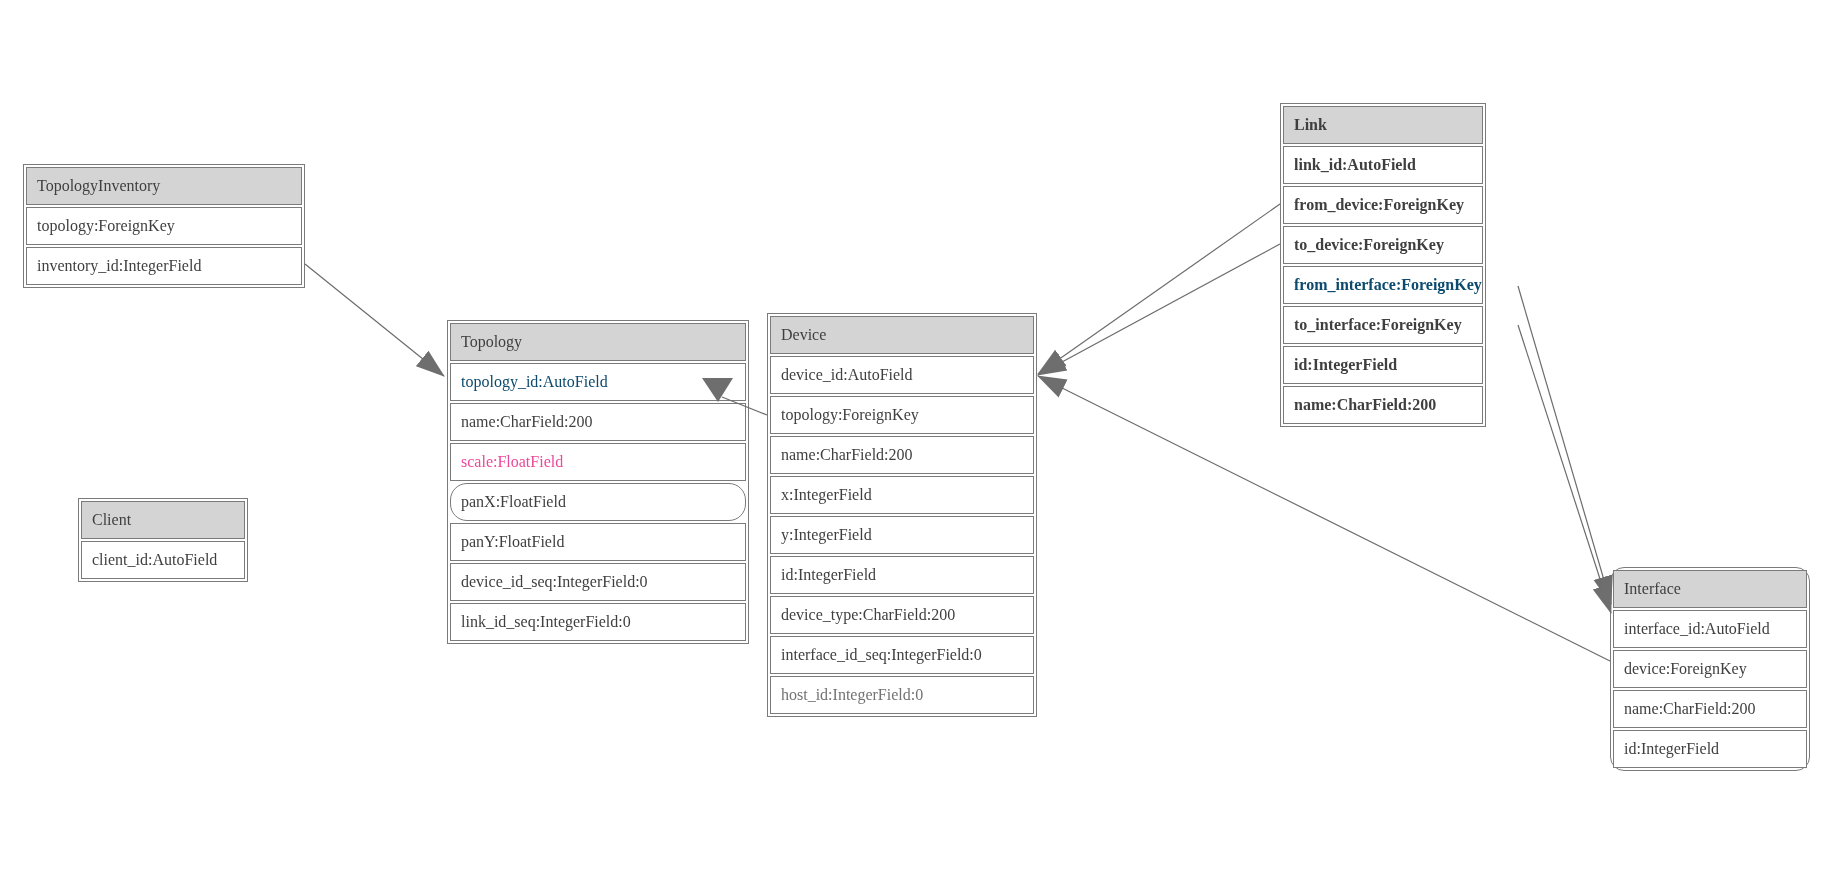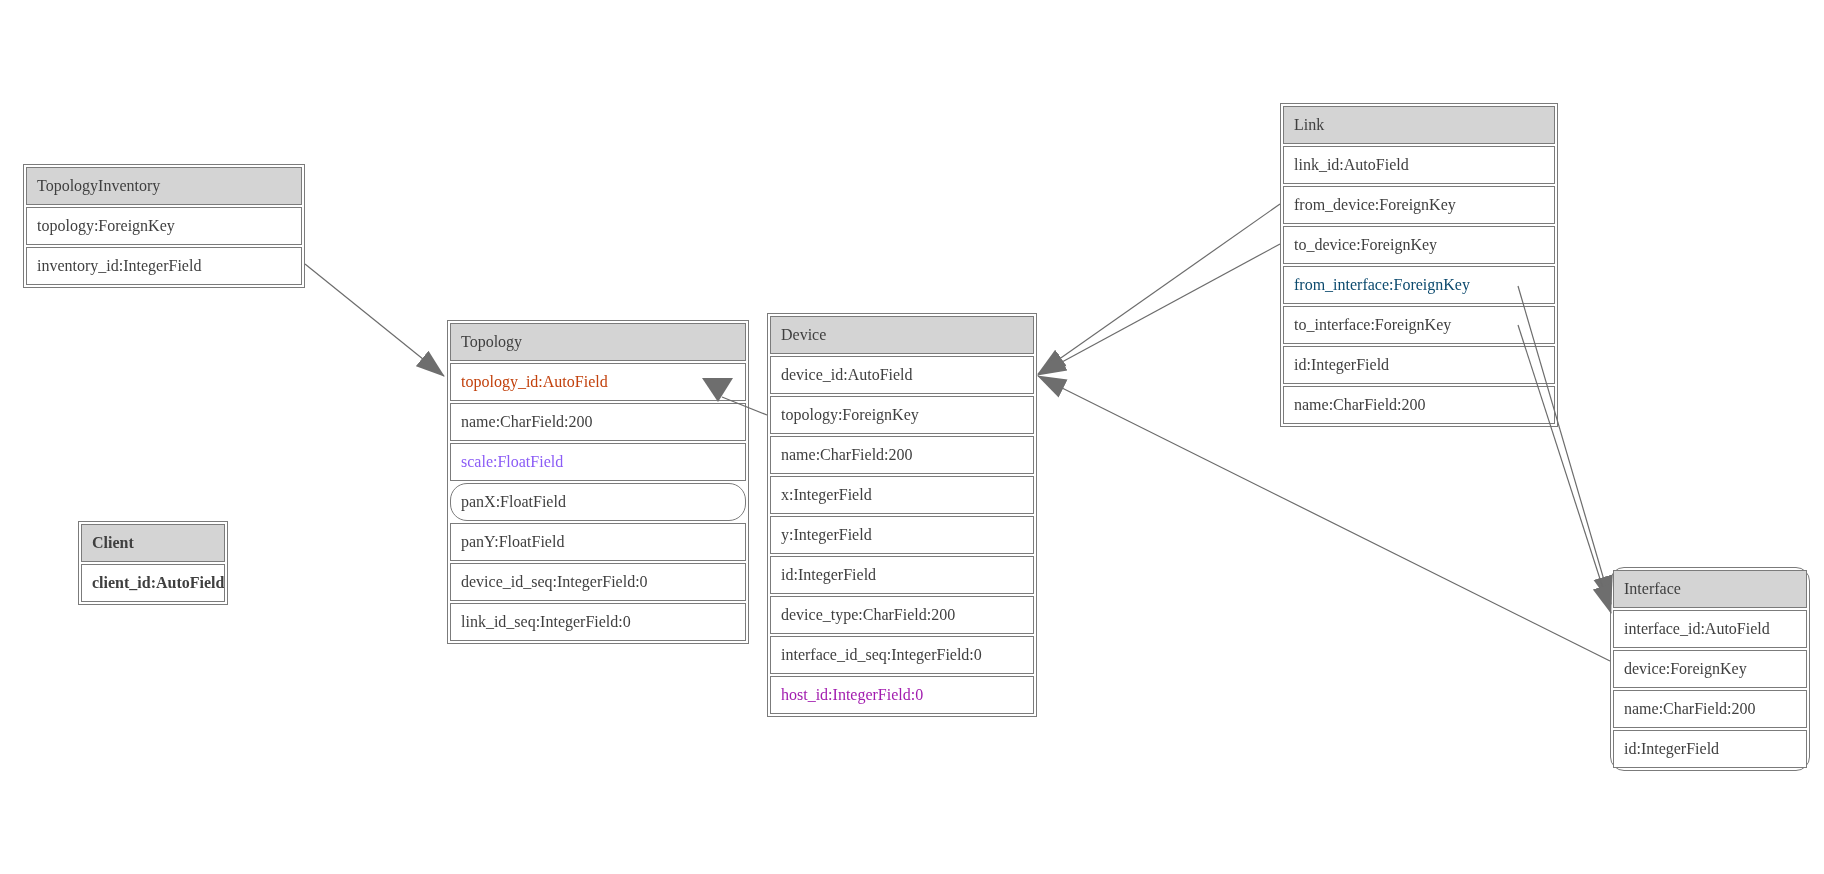--- a/index.html
+++ b/index.html
@@ -64,47 +64,47 @@
         <line x1="1518" y1="325" x2="1611" y2="613" stroke="#6c6c6c" stroke-width="1.2" marker-end="url(#arrowhead)"></line>
         <line x1="1610" y1="661" x2="1038" y2="376" stroke="#6c6c6c" stroke-width="1.2" marker-end="url(#arrowhead)"></line>
       </g>
   </svg>
   <div id="entity-layer">
       <div class="entity" style="left: 23px; top: 164px; width: 282px; border-color: rgb(123, 123, 123);">
         <div class="row header" style="background: rgb(212, 212, 212); border-color: rgb(123, 123, 123); color: rgb(63, 63, 63);">TopologyInventory</div>
         <div class="row" style="border-color: rgb(123, 123, 123); color: rgb(63, 63, 63);">topology:ForeignKey</div>
         <div class="row" style="border-color: rgb(123, 123, 123); color: rgb(63, 63, 63);">inventory_id:IntegerField</div>
       </div>
-      <div class="entity" style="left: 78px; top: 521px; width: 150px; border-color: rgb(123, 123, 123); font-weight: bold;">
+      <div class="entity" style="left: 78px; top: 498px; width: 170px; border-color: rgb(123, 123, 123);">
         <div class="row header" style="background: rgb(212, 212, 212); border-color: rgb(123, 123, 123); color: rgb(63, 63, 63);">Client</div>
         <div class="row" style="border-color: rgb(123, 123, 123); color: rgb(63, 63, 63);">client_id:AutoField</div>
       </div>
       <div class="entity" style="left: 447px; top: 320px; width: 302px; border-color: rgb(123, 123, 123);">
         <div class="row header" style="background: rgb(212, 212, 212); border-color: rgb(123, 123, 123); color: rgb(63, 63, 63);">Topology</div>
-        <div class="row" style="border-color: rgb(123, 123, 123); color: #c2410c;">topology_id:AutoField</div>
+        <div class="row" style="border-color: rgb(123, 123, 123); color: #0c4a6e;">topology_id:AutoField</div>
         <div class="row" style="border-color: rgb(123, 123, 123); color: rgb(63, 63, 63);">name:CharField:200</div>
-        <div class="row" style="border-color: rgb(123, 123, 123); color: #8b5cf6; font-family: Liberation Serif, serif;">scale:FloatField</div>
+        <div class="row" style="border-color: rgb(123, 123, 123); color: #ec4899; font-family: Liberation Serif, serif;">scale:FloatField</div>
         <div class="row" style="border-color: rgb(123, 123, 123); color: rgb(63, 63, 63); border-radius: 17px;">panX:FloatField</div>
         <div class="row" style="border-color: rgb(123, 123, 123); color: rgb(63, 63, 63);">panY:FloatField</div>
         <div class="row" style="border-color: rgb(123, 123, 123); color: rgb(63, 63, 63);">device_id_seq:IntegerField:0</div>
         <div class="row" style="border-color: rgb(123, 123, 123); color: rgb(63, 63, 63);">link_id_seq:IntegerField:0</div>
       </div>
       <div class="entity" style="left: 767px; top: 313px; width: 270px; border-color: rgb(123, 123, 123);">
         <div class="row header" style="background: rgb(212, 212, 212); border-color: rgb(123, 123, 123); color: rgb(63, 63, 63);">Device</div>
         <div class="row" style="border-color: rgb(123, 123, 123); color: rgb(63, 63, 63);">device_id:AutoField</div>
         <div class="row" style="border-color: rgb(123, 123, 123); color: rgb(63, 63, 63);">topology:ForeignKey</div>
         <div class="row" style="border-color: rgb(123, 123, 123); color: rgb(63, 63, 63);">name:CharField:200</div>
         <div class="row" style="border-color: rgb(123, 123, 123); color: rgb(63, 63, 63);">x:IntegerField</div>
         <div class="row" style="border-color: rgb(123, 123, 123); color: rgb(63, 63, 63);">y:IntegerField</div>
         <div class="row" style="border-color: rgb(123, 123, 123); color: rgb(63, 63, 63);">id:IntegerField</div>
         <div class="row" style="border-color: rgb(123, 123, 123); color: rgb(63, 63, 63);">device_type:CharField:200</div>
         <div class="row" style="border-color: rgb(123, 123, 123); color: rgb(63, 63, 63);">interface_id_seq:IntegerField:0</div>
-        <div class="row" style="border-color: rgb(123, 123, 123); color: #a21caf;">host_id:IntegerField:0</div>
+        <div class="row" style="border-color: rgb(123, 123, 123); color: #737373;">host_id:IntegerField:0</div>
       </div>
-      <div class="entity" style="left: 1280px; top: 103px; width: 278px; border-color: rgb(123, 123, 123);">
+      <div class="entity" style="left: 1280px; top: 103px; width: 206px; border-color: rgb(123, 123, 123); font-weight: bold;">
         <div class="row header" style="background: rgb(212, 212, 212); border-color: rgb(123, 123, 123); color: rgb(63, 63, 63);">Link</div>
         <div class="row" style="border-color: rgb(123, 123, 123); color: rgb(63, 63, 63);">link_id:AutoField</div>
         <div class="row" style="border-color: rgb(123, 123, 123); color: rgb(63, 63, 63);">from_device:ForeignKey</div>
         <div class="row" style="border-color: rgb(123, 123, 123); color: rgb(63, 63, 63);">to_device:ForeignKey</div>
         <div class="row" style="border-color: rgb(123, 123, 123); color: #0c4a6e;">from_interface:ForeignKey</div>
         <div class="row" style="border-color: rgb(123, 123, 123); color: rgb(63, 63, 63);">to_interface:ForeignKey</div>
         <div class="row" style="border-color: rgb(123, 123, 123); color: rgb(63, 63, 63);">id:IntegerField</div>
         <div class="row" style="border-color: rgb(123, 123, 123); color: rgb(63, 63, 63);">name:CharField:200</div>
       </div>
       <div class="entity" style="left: 1610px; top: 567px; width: 200px; border-color: rgb(123, 123, 123); border-radius: 14px;">

